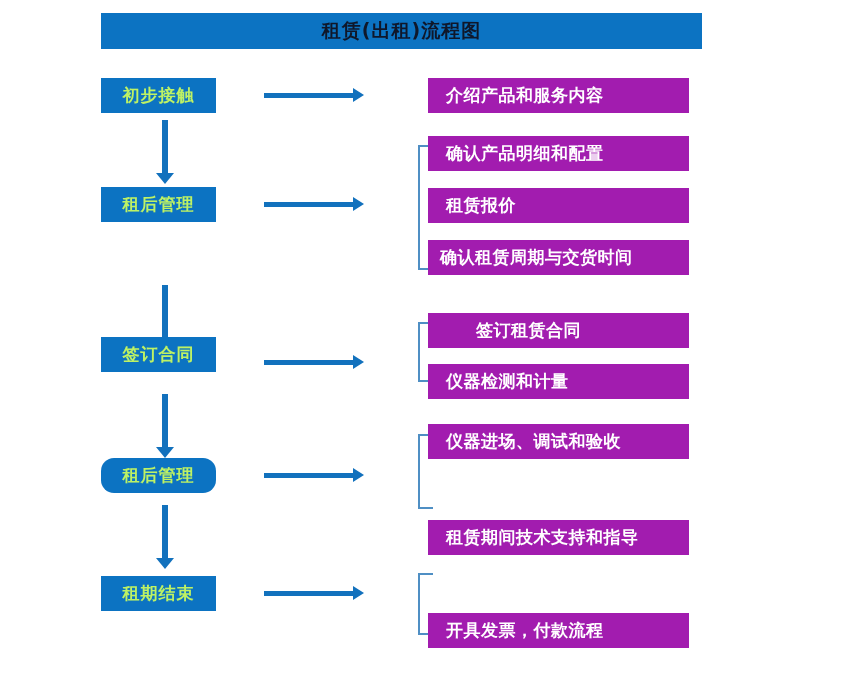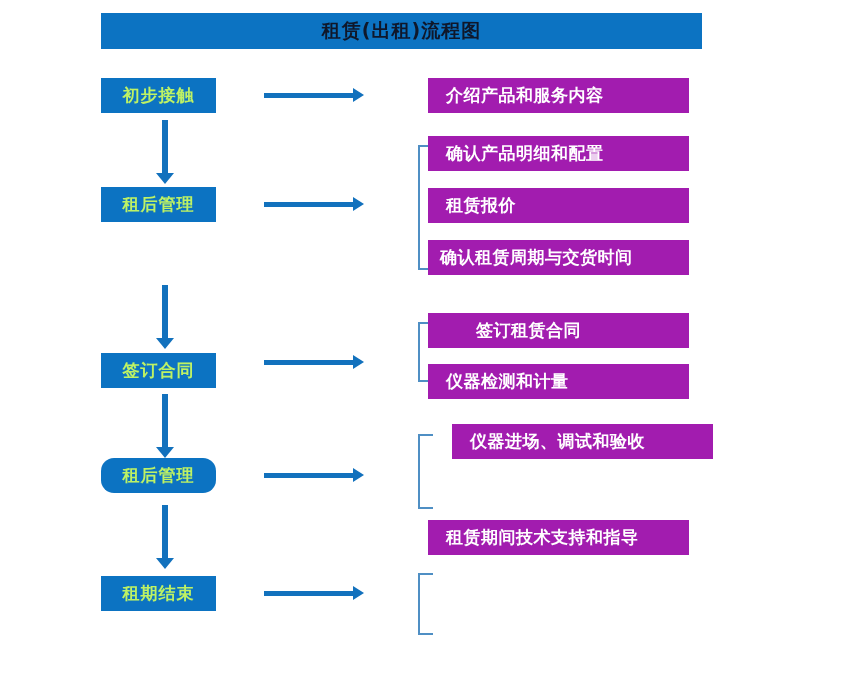--- a/index.html
+++ b/index.html
@@ -154,21 +154,21 @@
 
   <div class="detail-box" style="top:136px;">确认产品明细和配置</div>
 
   <div class="detail-box" style="top:240px;padding-left:12px;">确认租赁周期与交货时间</div>
 
   <div class="v-arrow" style="left:156px; top:285px; height:64px;">
     <div class="shaft" style="height:53px;"></div>
     <div class="head" style="top:53px;"></div>
   </div>
 
-  <div class="stage-box" style="top:337px;margin-top:16px;">签订合同</div>
+  <div class="stage-box" style="top:337px;">签订合同</div>
 
   <div class="h-arrow" style="left:264px; top:355px; width:100px;">
     <div class="shaft" style="width:89px;"></div>
     <div class="head" style="left:89px;"></div>
   </div>
 
   <div class="bracket" style="top:322px; height:60px;"></div>
 
   <div class="detail-box" style="top:313px;padding-left:48px;">签订租赁合同</div>
 
@@ -181,33 +181,34 @@
 
   <div class="stage-box" style="top:458px;border-radius:13px;">租后管理</div>
 
   <div class="h-arrow" style="left:264px; top:468px; width:100px;">
     <div class="shaft" style="width:89px;"></div>
     <div class="head" style="left:89px;"></div>
   </div>
 
   <div class="bracket" style="top:434px; height:75px;"></div>
 
-  <div class="detail-box" style="top:424px;margin-left:24px;">仪器进场、调试和验收</div>
+  <div class="detail-box" style="top:424px;">仪器进场、调试和验收</div>
 
   <div class="detail-box" style="top:489px;margin-top:31px;">租赁期间技术支持和指导</div>
 
   <div class="v-arrow" style="left:156px; top:505px; height:64px;">
     <div class="shaft" style="height:53px;"></div>
     <div class="head" style="top:53px;"></div>
   </div>
 
   <div class="stage-box" style="top:576px;">租期结束</div>
 
   <div class="h-arrow" style="left:264px; top:586px; width:100px;">
     <div class="shaft" style="width:89px;"></div>
     <div class="head" style="left:89px;"></div>
   </div>
 
   <div class="bracket" style="top:573px; height:62px;"></div>
 
 
+  <div class="detail-box" style="top:613px;">开具发票，付款流程</div>
 
 </div>
 
 </body></html>

